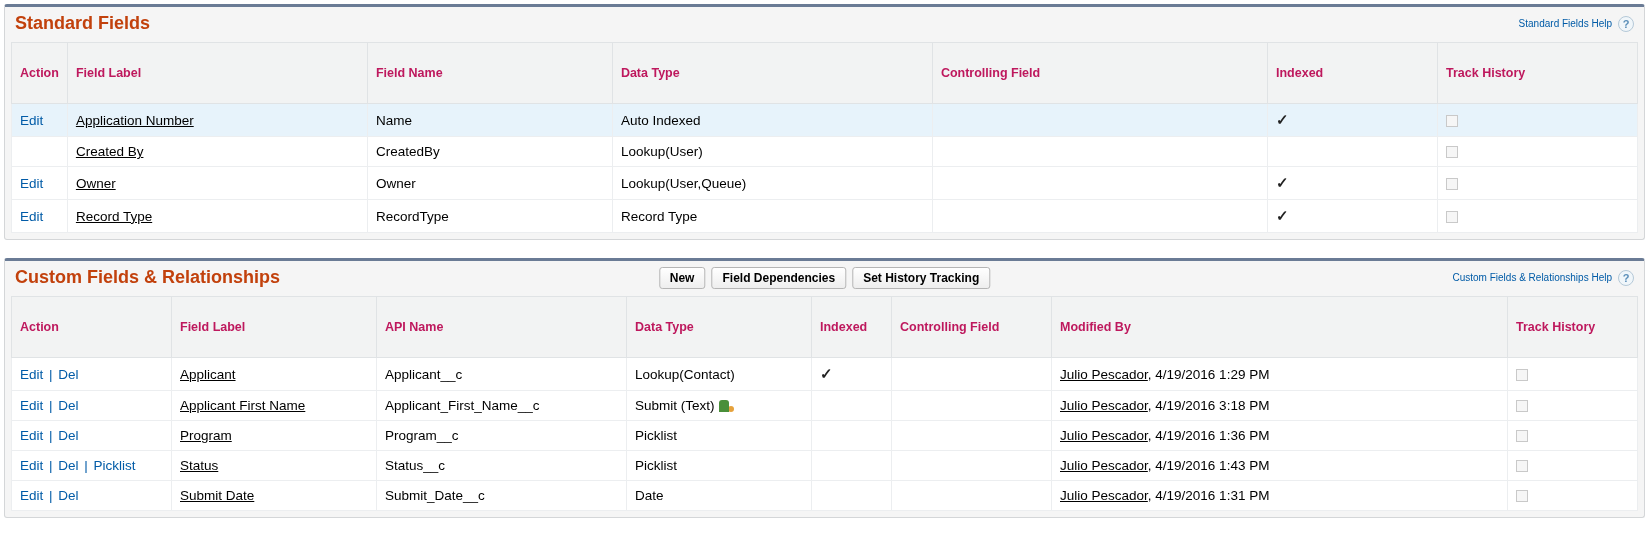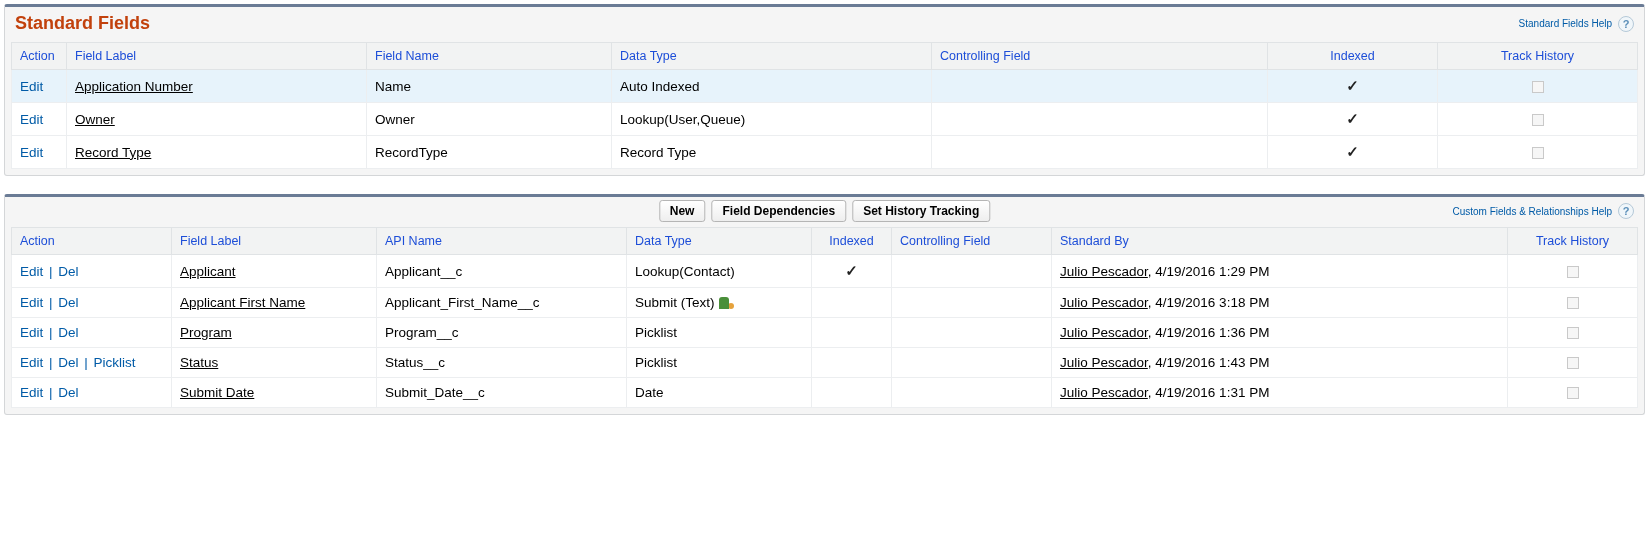--- a/index.html
+++ b/index.html
@@ -66,25 +66,25 @@
     width: calc(100% - 12px);
     margin:0 6px 6px 6px;
     border-collapse: collapse;
     background:#fff;
   }
   th {
     background:#f2f3f3;
     border:1px solid #e0e3e5;
     text-align:left;
     font-size:12.5px;
-    font-weight:normal;
-    padding:6px 8px;
-    color:#1d4ed8;
-  }
-  th.center, td.center { text-align:center; }
+    font-weight:bold;
+    padding:23px 8px;
+    color:#be185d;
+  }
+  th.center, td.center { text-align:left; }
   td {
     border:1px solid #eceef0;
     padding:7px 8px;
     font-size:13.5px;
     vertical-align:middle;
   }
   tr.highlight td { background:#e7f3fb; }
   a.action {
     color:#015ba7;
     text-decoration:none;
@@ -151,20 +151,29 @@
         <tr class="highlight">
           <td><a href="#" class="action">Edit</a></td>
           <td><a href="#" class="field-link">Application Number</a></td>
           <td>Name</td>
           <td>Auto Indexed</td>
           <td></td>
           <td class="center"><span class="check">✓</span></td>
           <td class="center"><span class="chk"></span></td>
         </tr>
         <tr>
+          <td></td>
+          <td><a href="#" class="field-link">Created By</a></td>
+          <td>CreatedBy</td>
+          <td>Lookup(User)</td>
+          <td></td>
+          <td class="center"></td>
+          <td class="center"><span class="chk"></span></td>
+        </tr>
+        <tr>
           <td><a href="#" class="action">Edit</a></td>
           <td><a href="#" class="field-link">Owner</a></td>
           <td>Owner</td>
           <td>Lookup(User,Queue)</td>
           <td></td>
           <td class="center"><span class="check">✓</span></td>
           <td class="center"><span class="chk"></span></td>
         </tr>
         <tr>
           <td><a href="#" class="action">Edit</a></td>
@@ -174,40 +183,41 @@
           <td></td>
           <td class="center"><span class="check">✓</span></td>
           <td class="center"><span class="chk"></span></td>
         </tr>
       </tbody>
   </table>
 </div>
 
 <div class="panel">
   <div class="panel-header">
+    <span class="panel-title">Custom Fields &amp; Relationships</span>
     <div class="panel-buttons">
       <button>New</button>
       <button>Field Dependencies</button>
       <button>Set History Tracking</button>
     </div>
     <div class="panel-help">
       <a href="#" class="action">Custom Fields &amp; Relationships Help</a>
       <span class="help-icon">?</span>
     </div>
   </div>
   <table>
     <thead>
       <tr>
         <th style="width:160px">Action</th>
         <th style="width:205px">Field Label</th>
         <th style="width:250px">API Name</th>
         <th style="width:185px">Data Type</th>
         <th class="center" style="width:80px">Indexed</th>
         <th style="width:160px">Controlling Field</th>
-        <th>Standard By</th>
+        <th>Modified By</th>
         <th class="center" style="width:130px">Track History</th>
       </tr>
     </thead>
     <tbody id="cust-body">
         <tr>
           <td><a href="#" class="action">Edit</a><span class="sep"> | </span><a href="#" class="action">Del</a></td>
           <td><a href="#" class="field-link">Applicant</a></td>
           <td>Applicant__c</td>
           <td><span>Lookup(Contact)</span></td>
           <td class="center"><span class="check">✓</span></td>

